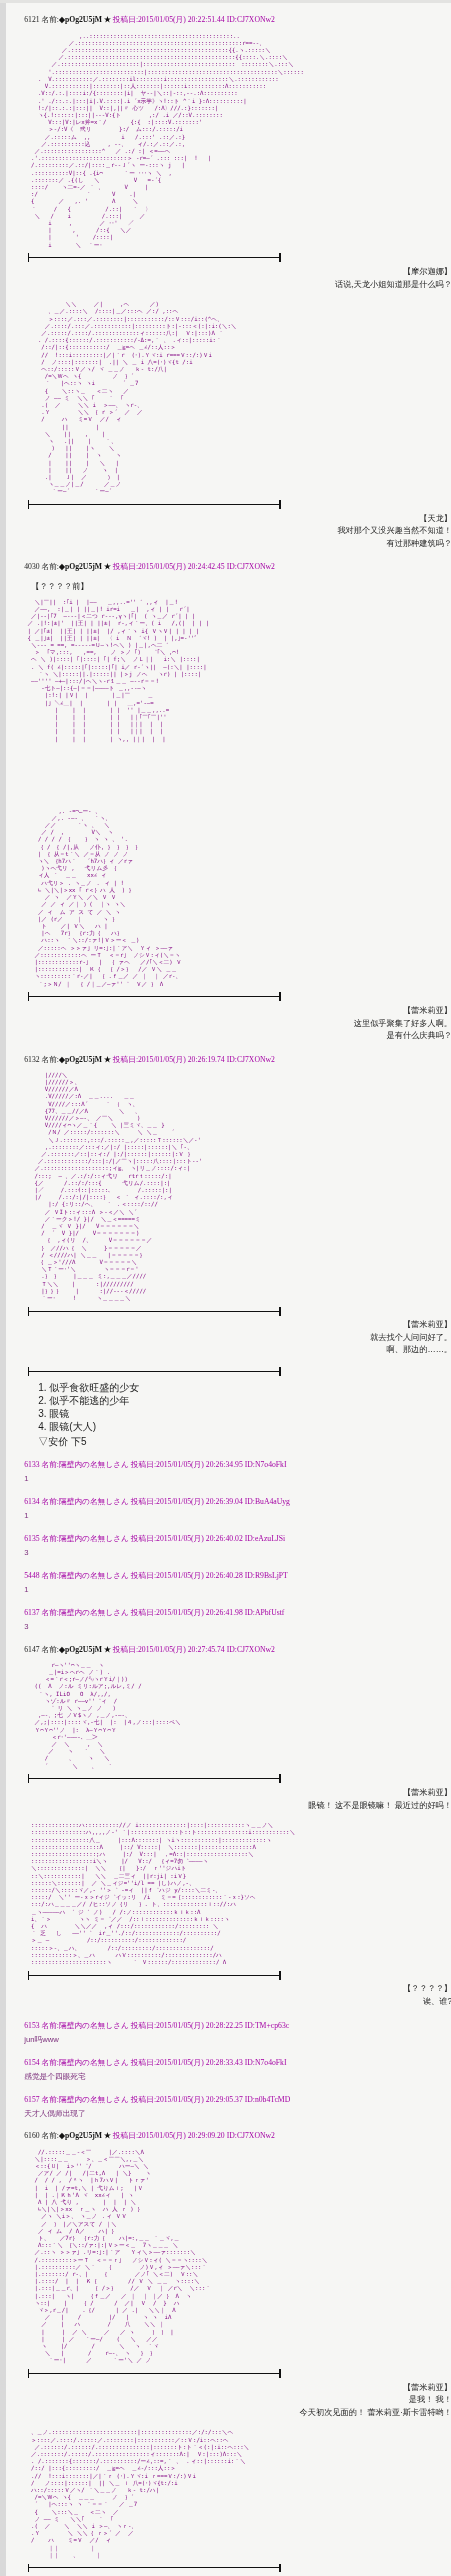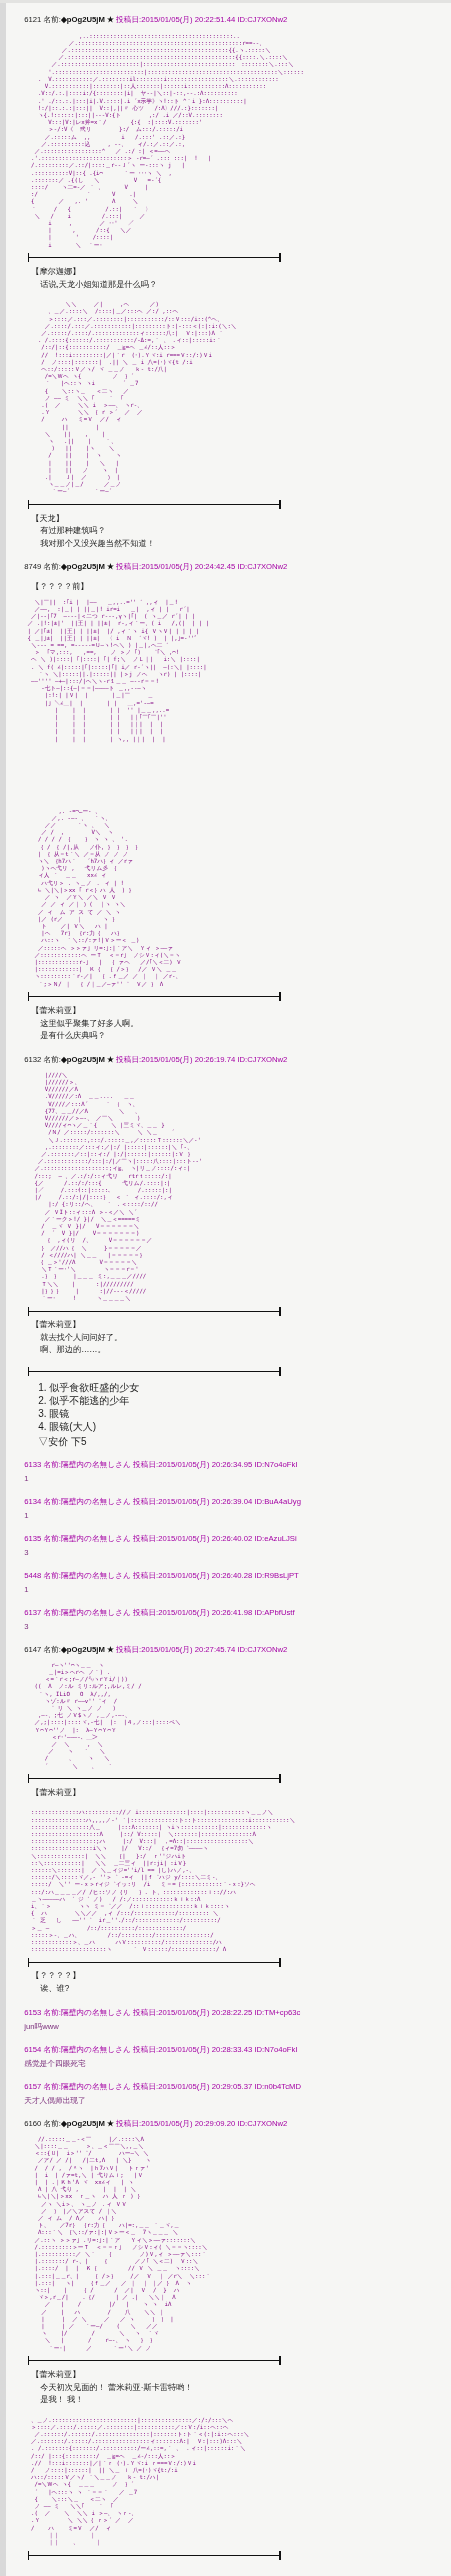--- a/index.html
+++ b/index.html
@@ -2,36 +2,36 @@
 <html style="font-size:8.2px"><head>
 <meta charset="utf-8">
 <style>
   html,body{margin:0;padding:0;background:#ededeb;}
   body{font-family:"Liberation Sans",sans-serif;}
   .page{position:relative;width:452px;background:#f6f6f4;min-height:3193px;overflow:hidden;}
   .edge-left{position:absolute;left:0;top:0;width:6.2px;height:100%;background:#d9d9d9;}
   .edge-top{position:absolute;left:0;top:0;width:100%;height:2.6px;background:#e3e3e1;}
   .thread{position:relative;padding:3.1px 0 7.2px 7.2px;}
 
-  .post-header{margin:12.4px 0 4.1px 17px;font-size:7.7px;white-space:nowrap;color:#222;}
+  .post-header{margin:12.4px 0 4.1px 17px;font-size:7.7px;white-space:nowrap;color:#222;font-family:Liberation Serif, serif;}
   .ph-no,.ph-label{color:#222;}
   .ph-name.opname{font-weight:bold;color:#131313;}
   .ph-meta{color:#a400a4;}
   .post-header.anon .ph-no,
   .post-header.anon .ph-label,
   .post-header.anon .ph-name{color:#a400a4;}
 
   .aa{margin:7.2px 0 0 17px;font-family:"DejaVu Sans Mono",monospace;
       font-size:5.7px;line-height:7.2px;color:#800080;white-space:pre;}
 
   .sep{display:flex;align-items:center;width:253px;height:8.8px;margin:4.6px 0 3.6px 20.6px;}
   .sep .tick{width:1.5px;height:8.8px;background:#111;}
   .sep .line{flex:1;height:1px;background:#111;}
 
-  .dialogue{margin:0 0 10.3px 24px;font-size:8.2px;color:#1c1c1c;line-height:1.5;}
+  .dialogue{margin:0 0 10.3px 24px;font-size:8.2px;color:#1c1c1c;line-height:1.5;text-align:right;}
   .dlg-speaker{margin-bottom:0.5px;}
   .dlg-line{margin-left:9px;}
 
   .scene-label{margin:8.2px 0 2.1px 24px;font-size:8.2px;color:#1c1c1c;}
 
   .choices{margin:5.2px 0 3.1px 31px;font-size:10px;color:#1c1c1c;line-height:1.3;}
   .choices .anchor-note{margin-top:2px;margin-bottom:7.2px;}
 
   .reply{margin:0 0 0 17px;font-size:7.7px;color:#7c2f7c;line-height:1.35;}
 </style>
@@ -109,24 +109,24 @@
       .|    Ｊ|  ／      ） |
        ヽ＿＿ノ|＿/      ／＿ノ
         ｀ー―´       ｀ー―´</pre>
       <div class="sep">
         <span class="tick"></span>
         <span class="line"></span>
         <span class="tick"></span>
       </div>
       <div class="dialogue">
         <div class="dlg-speaker">【天龙】</div>
+        <div class="dlg-line">我对那个又没兴趣当然不知道！</div>
         <div class="dlg-line">有过那种建筑吗？</div>
-        <div class="dlg-line">我对那个又没兴趣当然不知道！</div>
-      </div>
-      <div class="post-header op"><span class="ph-no">8749</span><span class="ph-label"> 名前:</span><span class="ph-name opname">◆pOg2U5jM ★</span><span class="ph-meta"> 投稿日:2015/01/05(月) 20:24:42.45</span><span class="ph-meta"> ID:CJ7XONw2</span></div>
+      </div>
+      <div class="post-header op"><span class="ph-no">4030</span><span class="ph-label"> 名前:</span><span class="ph-name opname">◆pOg2U5jM ★</span><span class="ph-meta"> 投稿日:2015/01/05(月) 20:24:42.45</span><span class="ph-meta"> ID:CJ7XONw2</span></div>
       <div class="scene-label">【？？？？前】</div>
       <pre class="aa">   ＼|￣||  :｢i |  |――   ＿,,..=''゛ ,,ィ  |＿!
    ／――,  :|＿| | ||＿|! ir=i   ＿|  ,ィ | |   r´|
   ／|--|｢7  ―---|＜二つ r---,γヽ|｢|  ( ヽ＿／ r´| | |
  ／ .|!:|±|'  ||王| | ||±|  r-,ィ｀ー、( i   /,(|  | | |
  | ／|｢±|  ||王| | ||±|  |/ ,ィ｀ヽ i{ ＶヽＶ| | | | |
  { ＿|｣±|  ||王| | ||±|  〈 i  Ｎ ゛ヾ! )  | |,｣=-''゛
   ＼--- = ==, =-----=Ｕ―ヽ!ヘ＼ ) |＿|,ヘ二゛
    ＞  ｢マ,:::,   ,==,    ノ ＞ノ ｢)   ゛｢＼ ,⌒!
   ヘ ＼ )|::::| ｢|::::| ｢| f;＼  ノＬ｜|   i:＼ |::::|
@@ -266,20 +266,21 @@
        ／    ヽ   ｀   ＼
       /      、    ヽ   ＼
       ´       ＼    、   ｀</pre>
       <div class="sep">
         <span class="tick"></span>
         <span class="line"></span>
         <span class="tick"></span>
       </div>
       <div class="dialogue">
         <div class="dlg-speaker">【蕾米莉亚】</div>
+        <div class="dlg-line">眼镜！ 这不是眼镜嘛！ 最近过的好吗！</div>
       </div>
       <pre class="aa">  ::::::::::::::ハ:::::::::://ノ i::::::::::::::|::::|:::::::::::ヽ＿＿ノ＼
   ::::::::::::::::ハ,,,,ノ-' ｀|::::::::::::::ト::ト:::::::::::::::i:::::::::::＼
   :::::::::::::::::八＿     |:::Λ:::::::| ヽiヽ:::::::::::|:::::::::::::ヽ
   ::::::::::::::::::::Λ     |::/ V:::::|  ＼:::::::|:::::::::::::::Λ
   :::::::::::::::::::;ハ     |:/  V:::|  ，=Λ::|::::::::::::::::::＼
   ::::::::::::::::::i＼ヽ    |/   V::/  ｛ィ=7勿゛――――ヽ
   ＼::::::::::::::|  ＼＼   ｛|   }:/  ｒ''ジハiト
   ::＼:::::::::::|   ＼＼  ＿二三ィ  ||r:ji| :iＶ}
   ::::::＼:::::::|  ／ ＼＿ィジ=''i/l == |し)ハノ,-、
@@ -340,22 +341,22 @@
      ヽ    |/       /       ＼   ヽ  ｀ヾ
       ＼   |       /    r―-、 ヽ   ｝ ｝
        ｀ー･|      ／      ｀ー'＼ ／ ノ</pre>
       <div class="sep">
         <span class="tick"></span>
         <span class="line"></span>
         <span class="tick"></span>
       </div>
       <div class="dialogue">
         <div class="dlg-speaker">【蕾米莉亚】</div>
+        <div class="dlg-line">是我！ 我！</div>
         <div class="dlg-line">今天初次见面的！ 蕾米莉亚·斯卡雷特哟！</div>
-        <div class="dlg-line">是我！ 我！</div>
       </div>
       <pre class="aa">  、＿ノ.:::::::::::::::::::::::::|:::::::::::::::／:/:/:::＼ヘ
   ＞::::／.::::/.:::::／.::::::::|:::::::::::／::Ｖ:/i::ヘ::ヘ
    ／.::::::/.::::::/.:::::::::::::::|:::::::ト:ト｀＜(:|:i::ヘ:::＼
   ／.:::::::/.:::::/.::::::::::::::::ィ:::::::Λ:|  Ｖ:|:::)Λ:::＼
   . /.:::::::{:::::::/.::::::::::/ー∠,::=,｀ 、 ．ィ::|::::::i:｀＼
   /::/ |:::{:::::::::/  ＿≧=ヘ  ＿∠-/:::人::＞
   .//  !:::i:::::::|／|｀ｒ (･).Ｙヾ:i ｒ===Ｖ:/:)Ｖi
   /   ノ::::|::::::|  || ＼＿ ｉ 八=(･)ヾ{t:/:i
   ハ::/:::::Ｖ／ヽ/ ｀＼＿＿ノ   ｋ- t:/ハ|

